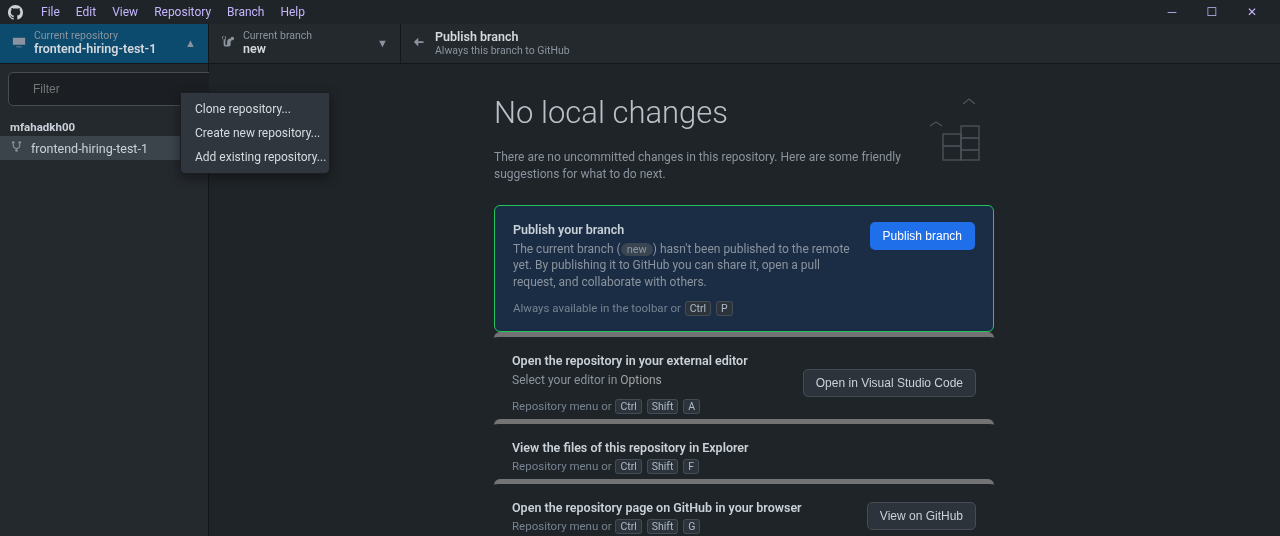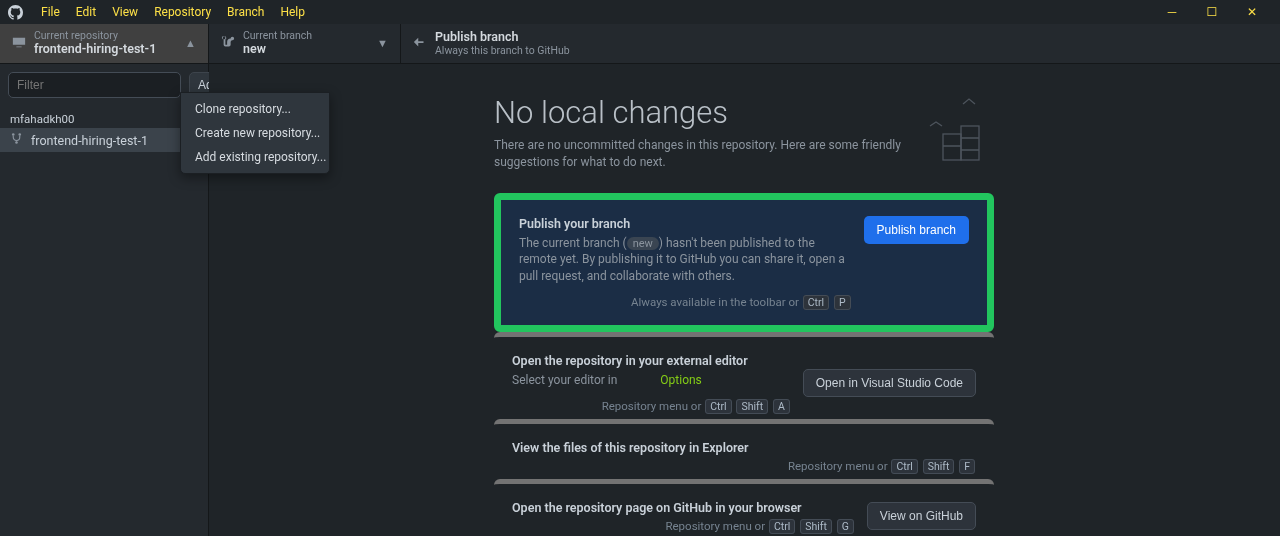--- a/index.html
+++ b/index.html
@@ -12,21 +12,21 @@
     position: relative;
   }
   
   .menubar {
     height: 24px;
     background: #1f2428;
     display: flex;
     align-items: center;
     padding: 0 8px;
     font-size: 12px;
-    color: #fde047;
+    color: #c4b5fd;
   }
   .menubar .logo { margin-right: 10px; display:flex; align-items:center; }
   .menubar .menu-item { padding: 0 8px; cursor: pointer; }
   .menubar .window-controls { margin-left: auto; display: flex; }
   .menubar .win-btn { width: 40px; text-align: center; cursor: pointer; }
 
   
   .toolbar {
     height: 40px;
     background: #24292e;
@@ -37,21 +37,21 @@
     display: flex;
     align-items: center;
     padding: 0 12px;
     border-right: 1px solid #141719;
     position: relative;
   }
   .tool-seg .icon { margin-right: 8px; color:#8b949e; }
   .tool-seg .labels { display:flex; flex-direction:column; line-height:1.15; }
   .tool-seg .small { font-size: 10.5px; color: #8b949e; }
   .tool-seg .big { font-size: 12.5px; font-weight: 600; color:#d4d9de; }
-  .tool-seg.repo { width: 209px; background:#404040;}
+  .tool-seg.repo { width: 209px; background:#0c4a6e;}
   .tool-seg.branch { width: 192px; }
   .tool-seg.publish { flex: 1; border-right:none; }
   .tool-seg .chev { margin-left:auto; color:#8b949e; font-size:11px;}
   .tool-seg.publish .labels .big { font-weight:600; }
   .tool-seg.publish .labels .small { font-size:10.5px; }
   .tool-seg.publish .icon svg { transform: rotate(-90deg); }
 
   
   .sidebar {
     position: absolute;
@@ -62,40 +62,40 @@
     border-right: 1px solid #141719;
   }
   .filter-row {
     display: flex; padding: 8px; gap:8px; align-items:center;
   }
   .filter-input {
     flex:1;
     background: #1b1f23;
     border: 1px solid #444c56;
     border-radius: 5px;
-    padding: 4px 8px;
-    color: #c9d1d9;
-    font-size: 12px;
-    height: 26px;
+    padding: 4px 24px;
+    color: #c9d1d9;
+    font-size: 12px;
+    height: 34px;
   }
   .add-btn {
     background: #2f363d;
     border: 1px solid #3d444c;
     border-radius: 5px;
     color: #c9d1d9;
     font-size: 12px;
     padding: 4px 8px;
     height:26px;
     display:flex; align-items:center; gap:6px;
     cursor:pointer;
   }
   .add-btn .caret { font-size:9px; color:#8b949e;}
   .sb-group-title {
     font-size: 11.5px;
-    font-weight: 400;
+    font-weight: 700;
     color: #c9d1d9;
     padding: 6px 10px 2px;
   }
   .sb-item {
     display: flex;
     align-items: center;
     padding: 4px 10px;
     font-size: 12.5px;
     color: #c9d1d9;
     gap: 8px;
@@ -137,44 +137,44 @@
   }
   .main-inner { width: 500px; margin-left: 285px; }
   .main h1 {
     font-size: 31px;
     font-weight: 300;
     color: #b9c0c7;
   }
   .main .sub {
     font-size: 12px;
     color: #8b949e;
-    margin-top: 6px;
+    margin-top: 18px;
     line-height: 1.4;
     max-width: 410px;
   }
   .card {
     margin-top: 22px;
     padding: 16px 18px;
     border-radius: 6px;
     display: flex;
     align-items: flex-start;
     gap: 12px;
   }
   .card.primary {
     background: #1b2d45;
-    border: 7px solid #22c55e;
+    border: 1px solid #22c55e;
   }
   .card-body { flex:1; }
   .card-title { font-size: 12.5px; font-weight:600; color:#c9d1d9; }
   .card-desc { font-size: 12px; color:#8b949e; margin-top:4px; line-height:1.4;}
-  .card-desc .options-link { color:#84cc16;margin-left:40px; }
+  .card-desc .options-link { color:#a3a3a3; }
   .card-desc .pill {
     background:#3a4552; border-radius:9px; padding:0 6px; font-size:11px;
   }
-  .card-hint { font-size: 11.5px; color:#768390; margin-top:10px;text-align:right; }
+  .card-hint { font-size: 11.5px; color:#768390; margin-top:10px; }
   kbd {
     background:#2d333b; border:1px solid #444c56; border-radius:3px;
     padding: 0 4px; font-size:10.5px; font-family:inherit; color:#adbac7;
     margin: 0 1px;
   }
   .btn {
     border-radius: 5px;
     font-size: 12px;
     padding: 6px 12px;
     cursor:pointer;

